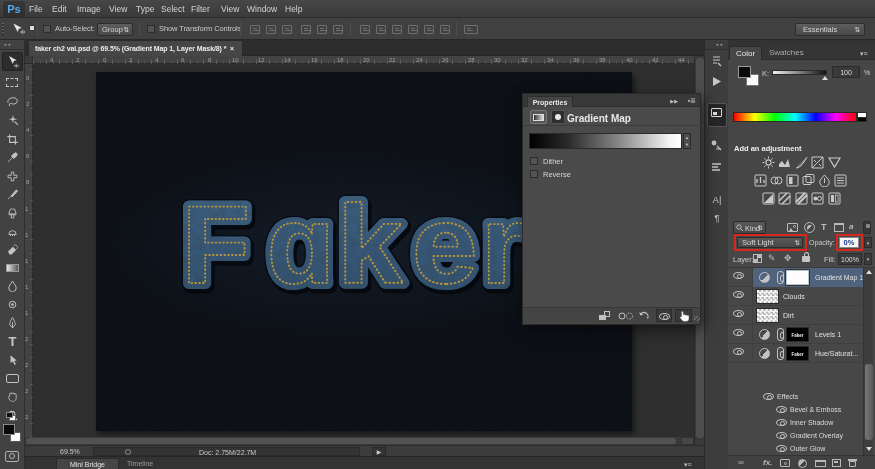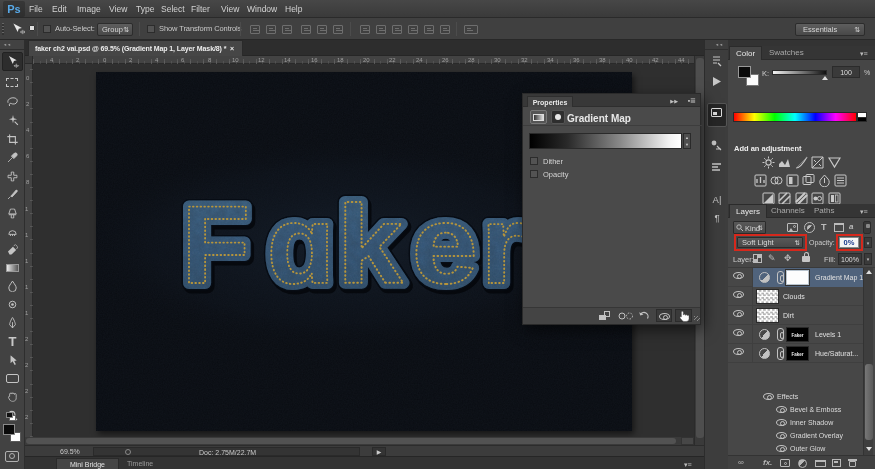--- a/index.html
+++ b/index.html
@@ -522,26 +522,20 @@
         </div>
       <div class="aico" style="left:100px;top:52px">
           <svg width="13" height="13" viewBox="0 0 13 13">
             <rect x="1" y="1" width="11" height="11" rx="1" fill="none" stroke="#c9c9c9"></rect>
             <rect x="3" y="3" width="3" height="7" fill="#c9c9c9"></rect>
             <rect x="7.5" y="3" width="2.5" height="7" fill="none" stroke="#c9c9c9" stroke-width="0.8"></rect>
           </svg>
         </div>
     </div>
 
-    <div class="ptabbar" style="top:164px">
-      <div class="ptab ptabsel" style="left:1px">Layers</div>
-      <div class="ptab" style="left:37px">Channels</div>
-      <div class="ptab" style="left:80px">Paths</div>
-      <div class="pmenu">▾≡</div>
-    </div>
     <div id="layersbody" style="left:0;top:178px;width:147px;height:251px;background:#474747">
 
       <div class="ddown" style="left:5px;top:3px;width:33px;height:13px">
           <svg width="8" height="8" viewBox="0 0 8 8" style="position:absolute;left:2px;top:2px">
             <circle cx="3" cy="3" r="2.2" fill="none" stroke="#bbb" stroke-width="1"></circle>
             <path d="M4.8 4.8 L7 7" stroke="#bbb" stroke-width="1"></path>
           </svg>
           <span style="position:absolute;left:11px;top:2px;font-size:7.5px">Kind</span>
           <span style="position:absolute;right:2px;top:2px;font-size:6.5px">⇅</span>
         </div>
@@ -681,21 +675,21 @@
       <div style="left:28px;top:3px;width:14px;height:14px;background:#2e2e2e;border:1px solid #555;border-radius:2px">
           <div style="left:3px;top:3px;width:6px;height:6px;background:#e8e8e8;border-radius:50%"></div>
         </div>
       <div style="left:44px;top:6px;font-size:10px;font-weight:bold;color:#e8e8e8" class="tx">Gradient Map</div>
       <div style="left:0;top:18px;width:179px;height:1px;background:#3d3d3d"></div>
       <div style="left:6px;top:26px;width:153px;height:16px;border:1px solid #2a2a2a;background:linear-gradient(90deg,#000 0%,#2a2a2a 25%,#8a8a8a 60%,#f2f2f2 92%,#fff 100%)"></div>
       <div style="left:160px;top:26px;width:8px;height:16px;background:#4e4e4e;border:1px solid #2a2a2a;color:#ccc;font-size:4px;line-height:7px;text-align:center">▲<br>▼</div>
       <div class="cb" style="left:7px;top:50px"></div>
       <div style="left:20px;top:50px;font-size:7.5px;color:#d5d5d5" class="tx">Dither</div>
       <div class="cb" style="left:7px;top:63px"></div>
-      <div style="left:20px;top:63px;font-size:7.5px;color:#d5d5d5" class="tx">Opacity</div>
+      <div style="left:20px;top:63px;font-size:7.5px;color:#d5d5d5" class="tx">Reverse</div>
     </div>
     <div id="pfoot">
       <div style="left:76px;top:3px;width:12px;height:9px">
           <div style="left:0;top:4px;width:7px;height:5px;background:#c2c2c2"></div>
           <div style="left:5px;top:0;width:6px;height:6px;border:1px solid #c2c2c2"></div>
         </div>
       <svg style="position:absolute;left:95px;top:4px" width="16" height="8" viewBox="0 0 16 8">
           <circle cx="4" cy="4" r="3" fill="none" stroke="#c2c2c2"></circle>
           <circle cx="11.5" cy="4" r="3" fill="none" stroke="#c2c2c2" stroke-dasharray="1.5 1.5"></circle>
         </svg>

